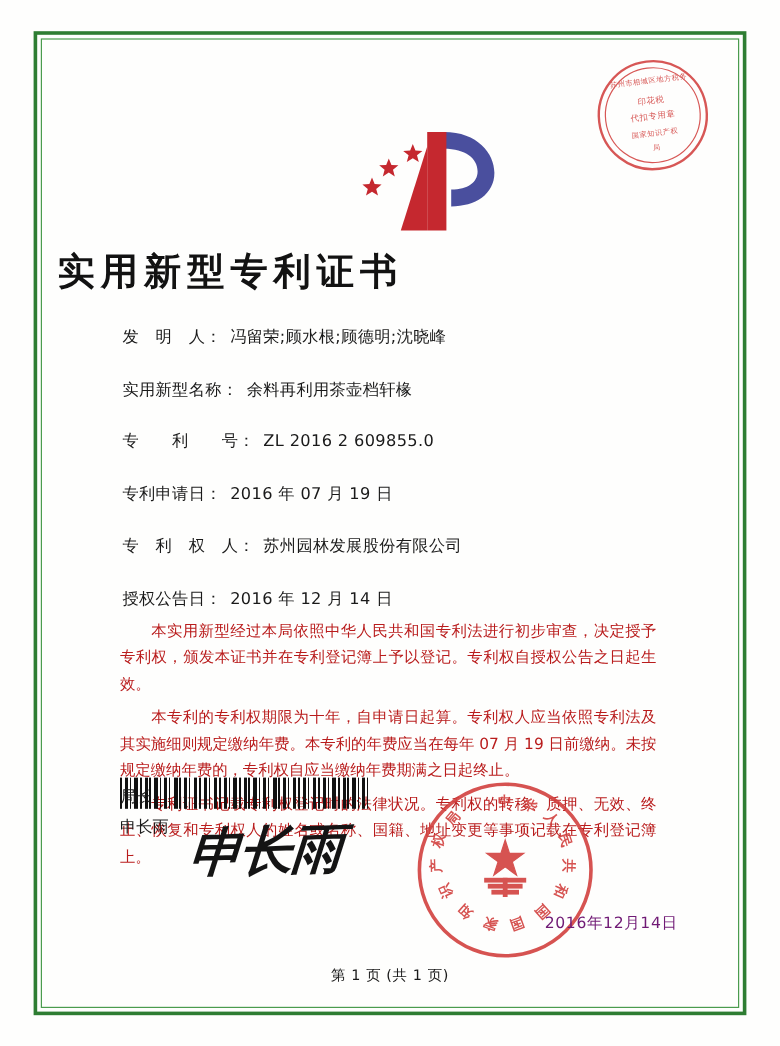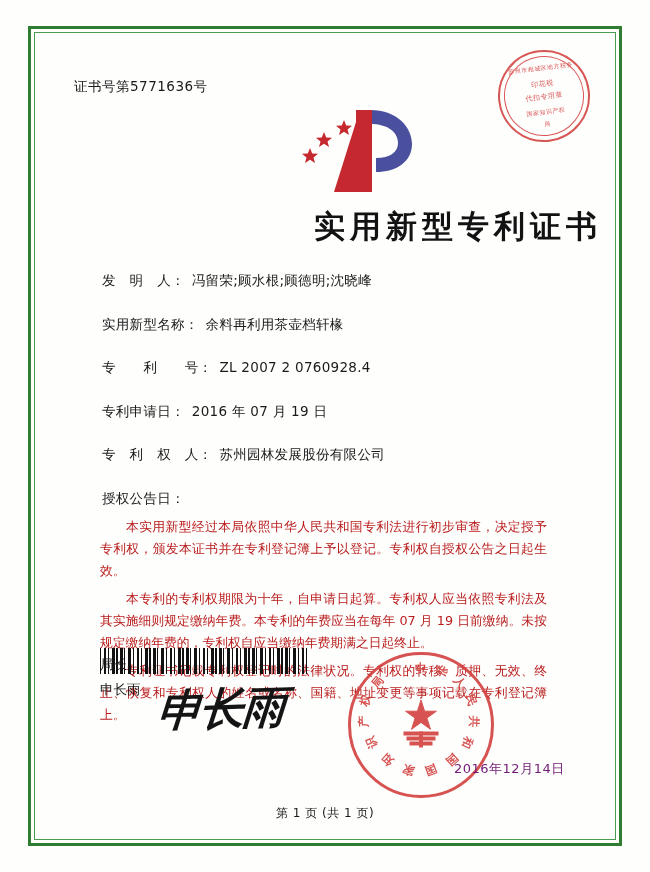--- a/index.html
+++ b/index.html
@@ -101,21 +101,21 @@
     top: 58px;
     width: 120px;
     height: 92px;
   }
 
   .doc-title {
     position: absolute;
     left: 0;
     right: 0;
     top: 162px;
-    text-align: right;
+    text-align: left;
     font-size: 31px;
     font-weight: bold;
     letter-spacing: 5px;
     color: #121212;
   }
 
   
   .fields {
     position: absolute;
     left: 54px;
@@ -249,21 +249,20 @@
 </head>
 <body>
 
 <div class="certificate">
 
   <div class="border-outer"></div>
   <div class="border-inner"></div>
 
   <div class="content">
 
-    <div class="cert-no">证书号第5771636号</div>
 
     <div class="top-stamp">
       <div class="ring"></div>
       <div class="line l1">苏州市相城区地方税务</div>
       <div class="line l2">印花税</div>
       <div class="line l3">代扣专用章</div>
       <div class="line l4">国家知识产权</div>
       <div class="line l5">局</div>
     </div>
 
@@ -290,32 +289,33 @@
       <div class="field-row">
         <span class="field-label">发　明　人：</span>
         <span class="field-value">冯留荣;顾水根;顾德明;沈晓峰</span>
       </div>
       <div class="field-row">
         <span class="field-label">实用新型名称：</span>
         <span class="field-value">余料再利用茶壶档轩椽</span>
       </div>
       <div class="field-row">
         <span class="field-label">专　　利　　号：</span>
-        <span class="field-value">ZL 2007 2 0760928.4</span>
+        <span class="field-value">ZL 2016 2 609855.0</span>
       </div>
       <div class="field-row">
         <span class="field-label">专利申请日：</span>
         <span class="field-value">2016 年 07 月 19 日</span>
       </div>
       <div class="field-row">
         <span class="field-label">专　利　权　人：</span>
         <span class="field-value">苏州园林发展股份有限公司</span>
       </div>
       <div class="field-row">
         <span class="field-label">授权公告日：</span>
+        <span class="field-value">2016 年 12 月 14 日</span>
       </div>
     </div>
 
     <div class="paragraphs">
       <p>本实用新型经过本局依照中华人民共和国专利法进行初步审查，决定授予专利权，颁发本证书并在专利登记簿上予以登记。专利权自授权公告之日起生效。</p>
       <p>本专利的专利权期限为十年，自申请日起算。专利权人应当依照专利法及其实施细则规定缴纳年费。本专利的年费应当在每年 07 月 19 日前缴纳。未按规定缴纳年费的，专利权自应当缴纳年费期满之日起终止。</p>
       <p>专利证书记载专利权登记时的法律状况。专利权的转移、质押、无效、终止、恢复和专利权人的姓名或名称、国籍、地址变更等事项记载在专利登记簿上。</p>
     </div>
 
     <div class="barcode"></div>

